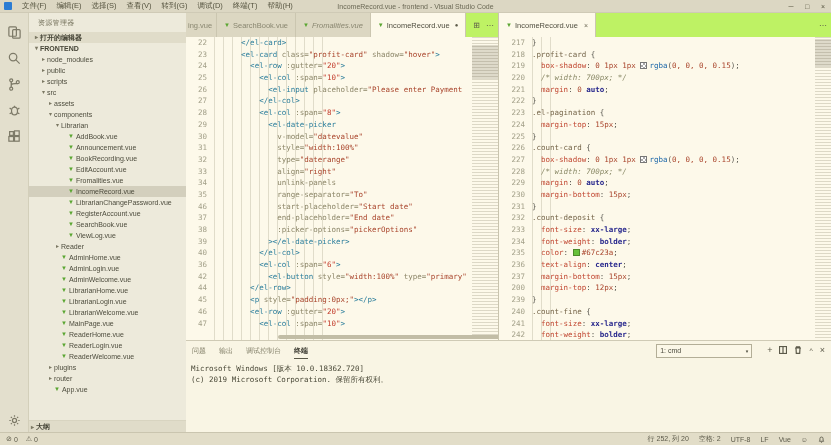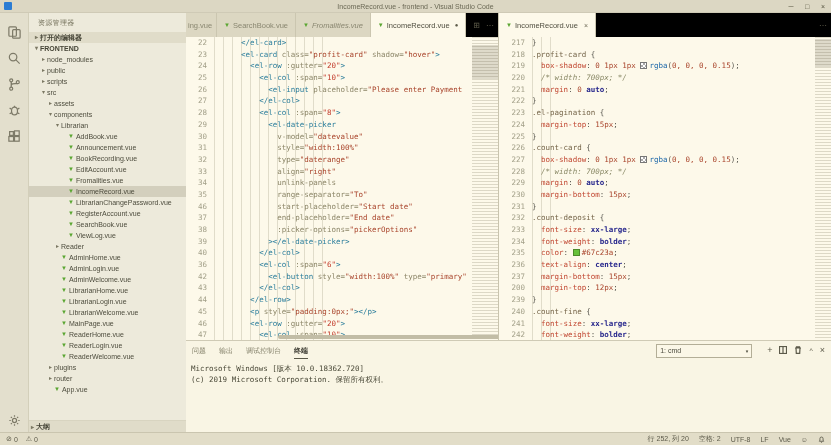--- a/index.html
+++ b/index.html
@@ -28,21 +28,21 @@
   .tree-row{height:11px;line-height:11px;display:flex;align-items:center;white-space:nowrap;cursor:pointer;color:#4d4c3d;}
   .tree-row.header{font-weight:bold;color:#454436;}
   .tree-row.header0{background:#e0dcc9;}
   .tree-row.selected{background:#d3cfbd;}
   .arrow{width:7px;font-size:6px;color:#7c7964;flex:none;text-align:center;}
   .vueic{color:#5ba632;font-size:6px;margin-right:2px;flex:none;}
   .outline-row{height:12px;line-height:12px;font-size:7px;font-weight:bold;color:#454436;
                border-top:1px solid #d8d4c0;background:#e0dcc9;display:flex;align-items:center;}
   
   .editorcol{flex:1;display:flex;flex-direction:column;min-width:0;}
-  .tabbar{height:24px;background:#000000;display:flex;flex:none;}
+  .tabbar{height:24px;background:#bef264;display:flex;flex:none;}
   .tabgroup{display:flex;align-items:stretch;}
   .tg-left{width:312px;border-right:1px solid #c9c4ae;}
   .tg-right{flex:1;}
   .tab{display:flex;align-items:center;padding:0 7px;font-size:7.5px;color:#8a8771;
        background:#dcd7c2;border-right:1px solid #cbc6b0;white-space:nowrap;cursor:pointer;}
   .tab.active{background:#fdf9ea;color:#504f40;}
   .tab.italic .tlabel{font-style:italic;}
   .tab.clip{width:26px;overflow:hidden;padding:0 2px;}
   .tab .vueic{font-size:6px;margin-right:3px;}
   .tdot{margin-left:5px;font-size:6px;color:#5c5a48;}
@@ -90,20 +90,21 @@
   .sb-item{margin-right:8px;display:flex;align-items:center;white-space:nowrap;cursor:default;}
   .sb-item .ic{margin-right:2px;font-size:7px;}
   .sb-right{margin-left:auto;display:flex;align-items:center;}
   .sb-right .sb-item{margin-right:0;margin-left:10px;}
 </style>
 </head>
 <body>
 
 <div class="titlebar">
   <div class="vslogo"></div>
+  <div id="menubar"><span class="menu-item">文件(F)</span><span class="menu-item">编辑(E)</span><span class="menu-item">选择(S)</span><span class="menu-item">查看(V)</span><span class="menu-item">转到(G)</span><span class="menu-item">调试(D)</span><span class="menu-item">终端(T)</span><span class="menu-item">帮助(H)</span></div>
   <div class="win-title">IncomeRecord.vue - frontend - Visual Studio Code</div>
   <div class="win-controls">
     <span>─</span>
     <span>□</span>
     <span>×</span>
   </div>
 </div>
 
 <div class="mainrow">
 
@@ -370,21 +371,20 @@
           <div class="cline"><span class="lnum">33</span><span class="ltext"><span class="tk-att">              align=</span><span class="tk-str">"right"</span></span></div>
           <div class="cline"><span class="lnum">34</span><span class="ltext"><span class="tk-att">              unlink-panels</span></span></div>
           <div class="cline"><span class="lnum">35</span><span class="ltext"><span class="tk-att">              range-separator=</span><span class="tk-str">"To"</span></span></div>
           <div class="cline"><span class="lnum">46</span><span class="ltext"><span class="tk-att">              start-placeholder=</span><span class="tk-str">"Start date"</span></span></div>
           <div class="cline"><span class="lnum">37</span><span class="ltext"><span class="tk-att">              end-placeholder=</span><span class="tk-str">"End date"</span></span></div>
           <div class="cline"><span class="lnum">38</span><span class="ltext"><span class="tk-att">              :picker-options=</span><span class="tk-str">"pickerOptions"</span></span></div>
           <div class="cline"><span class="lnum">39</span><span class="ltext"><span class="tk-tag">            &gt;&lt;/el-date-picker&gt;</span></span></div>
           <div class="cline"><span class="lnum">40</span><span class="ltext"><span class="tk-tag">          &lt;/el-col&gt;</span></span></div>
           <div class="cline"><span class="lnum">36</span><span class="ltext"><span class="tk-tag">          &lt;el-col</span><span class="tk-att"> :span=</span><span class="tk-snm">"6"</span><span class="tk-tag">&gt;</span></span></div>
           <div class="cline"><span class="lnum">42</span><span class="ltext"><span class="tk-tag">            &lt;el-button</span><span class="tk-att"> style=</span><span class="tk-str">"width:100%"</span><span class="tk-att"> type=</span><span class="tk-str">"primary"</span></span></div>
-          <div class="cline"><span class="lnum">43</span><span class="ltext"><span class="tk-tag">          &lt;/el-col&gt;</span></span></div>
           <div class="cline"><span class="lnum">44</span><span class="ltext"><span class="tk-tag">        &lt;/el-row&gt;</span></span></div>
           <div class="cline"><span class="lnum">45</span><span class="ltext"><span class="tk-tag">        &lt;p</span><span class="tk-att"> style=</span><span class="tk-str">"padding:0px;"</span><span class="tk-tag">&gt;&lt;/p&gt;</span></span></div>
           <div class="cline"><span class="lnum">46</span><span class="ltext"><span class="tk-tag">        &lt;el-row</span><span class="tk-att"> :gutter=</span><span class="tk-snm">"20"</span><span class="tk-tag">&gt;</span></span></div>
           <div class="cline"><span class="lnum">47</span><span class="ltext"><span class="tk-tag">          &lt;el-col</span><span class="tk-att"> :span=</span><span class="tk-snm">"10"</span><span class="tk-tag">&gt;</span></span></div>
         </div>
       <div class="pane pane-right" id="paneR">
         <div class="guides" style="left:33px;width:20px;"></div>
         <div class="minimap mm-right"></div>
         <div class="mslider" style="right:0;top:2px;width:16px;height:28px;"></div>
       <div class="cline"><span class="lnum">217</span><span class="ltext"><span class="tk-pun">}</span></span></div>

